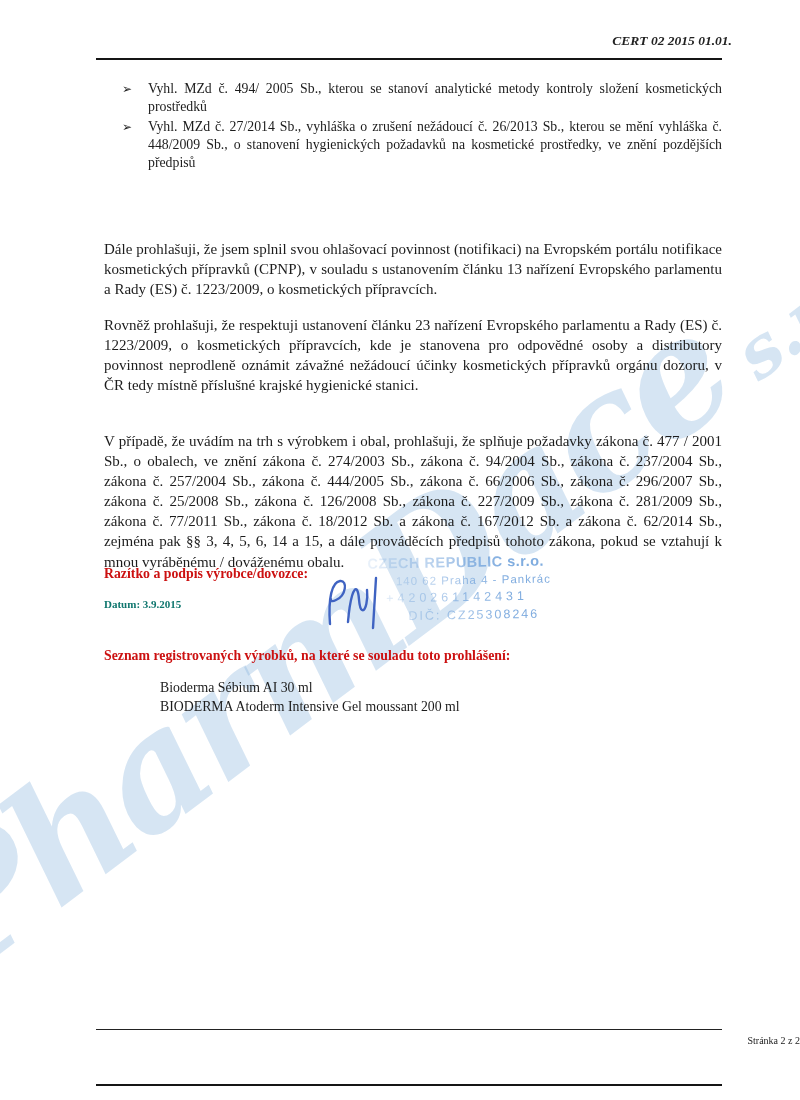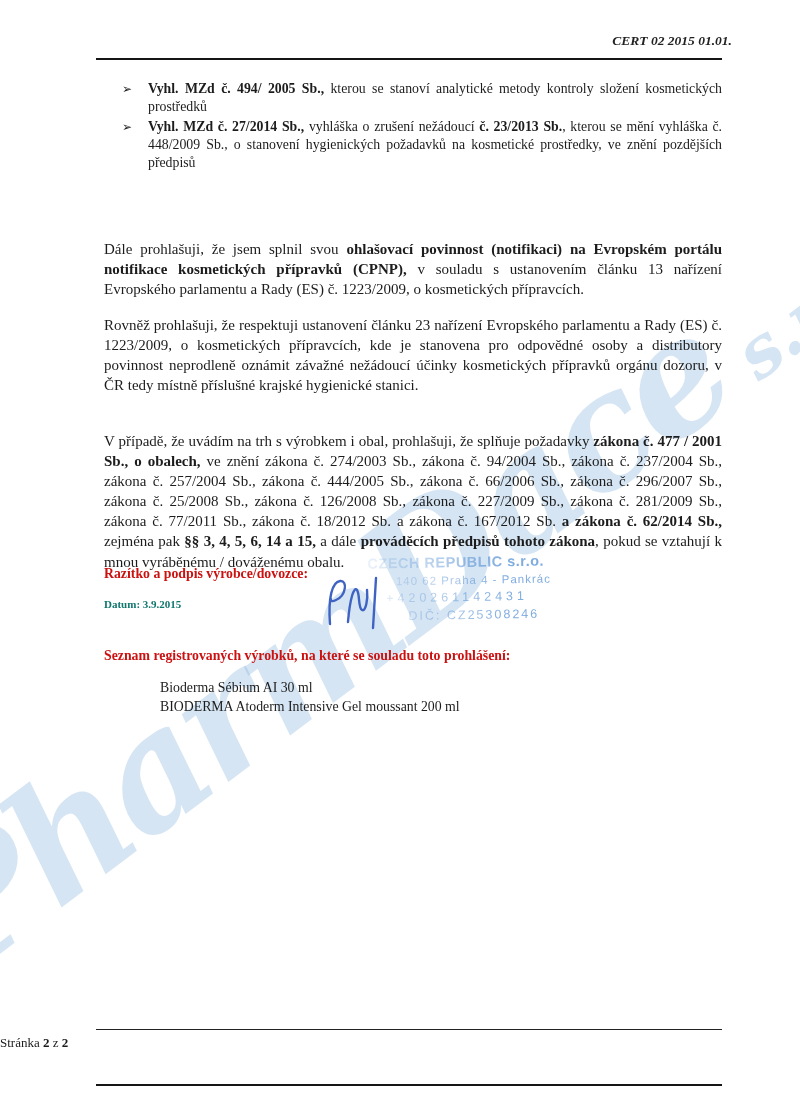--- a/index.html
+++ b/index.html
@@ -89,21 +89,21 @@
     left: 104px;
     width: 618px;
     font-size: 15px;
     line-height: 1.34;
     text-align: justify;
   }
   .para-notification { top: 239px; }
   .para-article23    { top: 315px; }
   .para-packaging    { top: 431px; }
 
-  .b { font-weight: bold; }
+  .b { font-weight: normal; }
 
   
   .red-heading {
     position: absolute;
     left: 104px;
     font-size: 13.8px;
     font-weight: bold;
     color: #cc1111;
   }
   .stamp-heading   { top: 566px; text-align: center; }
@@ -164,22 +164,22 @@
     left: 96px;
     right: 78px;
     height: 1px;
     background: #222;
   }
   .footer-text {
     position: absolute;
     top: 1035px;
     left: 0;
     width: 100%;
-    text-align: left;
-    font-size: 13px;
+    text-align: right;
+    font-size: 10px;
   }
   .bottom-rule {
     position: absolute;
     top: 1084px;
     left: 96px;
     right: 78px;
     height: 2px;
     background: #151515;
   }
 </style>
@@ -193,21 +193,21 @@
   <div class="doc-code">CERT 02 2015 01.01.</div>
   <div class="top-rule"></div>
 
   <div class="bullets">
     <div class="bullet">
       <span class="arrow">➢</span>
       <span class="btext"><span class="b">Vyhl. MZd č. 494/ 2005 Sb.,</span><span> kterou se stanoví analytické metody kontroly složení kosmetických prostředků</span></span>
     </div>
     <div class="bullet">
       <span class="arrow">➢</span>
-      <span class="btext"><span class="b">Vyhl. MZd č. 27/2014 Sb.,</span><span> vyhláška o zrušení nežádoucí </span><span class="b">č. 23/2013 Sb.</span><span>, kterou se mění vyhláška č. 448/2009 Sb., o stanovení hygienických požadavků na kosmetické prostředky, ve znění pozdějších předpisů</span></span>
+      <span class="btext"><span class="b">Vyhl. MZd č. 27/2014 Sb.,</span><span> vyhláška o zrušení nežádoucí </span><span class="b">č. 26/2013 Sb.</span><span>, kterou se mění vyhláška č. 448/2009 Sb., o stanovení hygienických požadavků na kosmetické prostředky, ve znění pozdějších předpisů</span></span>
     </div>
   </div>
 
   <div class="para para-notification"><span>Dále prohlašuji, že jsem splnil svou </span><span class="b">ohlašovací povinnost (notifikaci) na Evropském portálu notifikace kosmetických přípravků (CPNP),</span><span> v souladu s ustanovením článku 13 nařízení Evropského parlamentu a Rady (ES) č. 1223/2009, o kosmetických přípravcích.</span></div>
   <div class="para para-article23"><span>Rovněž prohlašuji, že respektuji ustanovení článku 23 nařízení Evropského parlamentu a Rady (ES) č. 1223/2009, o kosmetických přípravcích, kde je stanovena pro odpovědné osoby a distributory povinnost neprodleně oznámit závažné nežádoucí účinky kosmetických přípravků orgánu dozoru, v ČR tedy místně příslušné krajské hygienické stanici.</span></div>
   <div class="para para-packaging"><span>V případě, že uvádím na trh s výrobkem i obal, prohlašuji, že splňuje požadavky </span><span class="b">zákona č. 477 / 2001 Sb., o obalech,</span><span> ve znění zákona č. 274/2003 Sb., zákona č. 94/2004 Sb., zákona č. 237/2004 Sb., zákona č. 257/2004 Sb., zákona č. 444/2005 Sb., zákona č. 66/2006 Sb., zákona č. 296/2007 Sb., zákona č. 25/2008 Sb., zákona č. 126/2008 Sb., zákona č. 227/2009 Sb., zákona č. 281/2009 Sb., zákona č. 77/2011 Sb., zákona č. 18/2012 Sb. a zákona č. 167/2012 Sb. </span><span class="b">a zákona č. 62/2014 Sb.,</span><span> zejména pak </span><span class="b">§§ 3, 4, 5, 6, 14 a 15,</span><span> a dále </span><span class="b">prováděcích předpisů tohoto zákona</span><span>, pokud se vztahují k mnou vyráběnému / dováženému obalu.</span></div>
 
   <div class="red-heading stamp-heading">Razítko a podpis výrobce/dovozce:</div>
   <div class="date-line">Datum: 3.9.2015</div>
 

